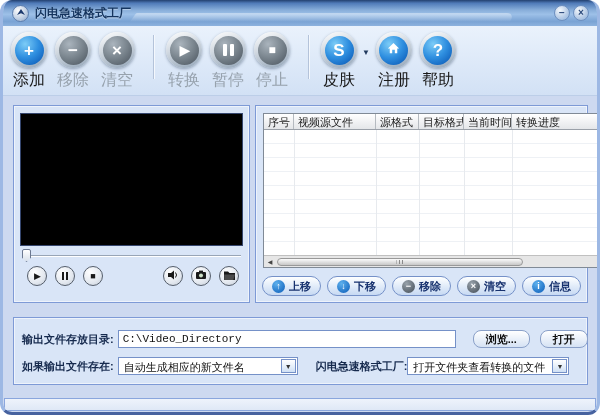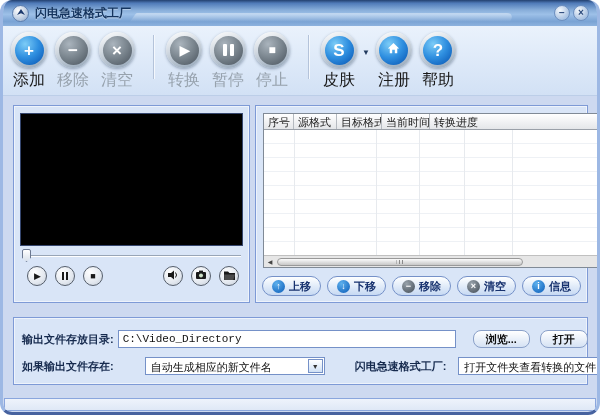--- a/index.html
+++ b/index.html
@@ -137,40 +137,40 @@
     color:#fff; font-size:9px; font-weight:bold; line-height:1;
   }
   .mini-orb.blue{ background:radial-gradient(circle at 35% 28%,#5db0ed,#1668c0 85%); }
   .mini-orb.gray{ background:radial-gradient(circle at 35% 28%,#98a2ab,#4e5862 85%); }
   .mini-orb span{ transform:translateY(-0.5px); }
 
   
   .bpanel{ left:10px; top:317px; width:575px; height:68px; }
   .brow{ display:flex; align-items:center; }
   .brow1{ margin:12px 8px 0 8px; }
-  .brow2{ margin:9px 8px 0 8px;gap:12px; }
+  .brow2{ margin:9px 8px 0 8px; }
   .blabel{ font-size:11px; font-weight:bold; color:#162a4e; white-space:nowrap; flex:none; }
   .dir-input{
     width:338px; height:18px; margin-left:4px; flex:none;
     border:1px solid #7591c8; background:#fff; padding:0 4px;
     font-family:"Liberation Mono","DejaVu Sans Mono",monospace; font-size:11px; color:#111;
   }
   .btn{
     height:18px; border-radius:8px; border:1px solid #8aa0c8;
     background:linear-gradient(#ffffff,#d5e2f4);
     font-size:11px; font-weight:600; color:#111; padding:0 12px;
     display:flex; align-items:center; cursor:default; flex:none; white-space:nowrap;
   }
   .btn.browse{ margin-left:17px; }
   .btn.open{ margin-left:10px; }
   .sel{
     position:relative; height:18px; border:1px solid #7591c8; background:#fff;
     font-size:11px; color:#111; padding:2px 20px 0 5px; flex:none; white-space:nowrap; overflow:hidden; cursor:default;
   }
-  .sel1{ width:180px; margin-left:19px; }
+  .sel1{ width:180px; margin-left:4px; }
   .sel2{ width:162px; }
   .lbl2{ margin-left:18px; }
   .sel-arrow{
     position:absolute; right:1px; top:1px; bottom:1px; width:15px;
     background:linear-gradient(#ffffff,#cfe0f5); border:1px solid #7591c8;
     display:flex; align-items:center; justify-content:center; font-size:7px; color:#333;
   }
 
   
   .statusbar{
@@ -322,20 +322,21 @@
               </svg></span>
         </div>
       </div>
     </div>
   </div>
 
   <div class="panel right-panel">
     <div class="qtable">
       <div class="thead">
         <div class="th c0">序号</div>
+        <div class="th c1">视频源文件</div>
         <div class="th c2">源格式</div>
         <div class="th c3">目标格式</div>
         <div class="th c4">当前时间</div>
         <div class="th c5">转换进度</div>
       </div>
       <div class="tbody">
         <div class="vline" style="left:30px"></div>
         <div class="vline" style="left:112px"></div>
         <div class="vline" style="left:155px"></div>
         <div class="vline" style="left:200px"></div>

